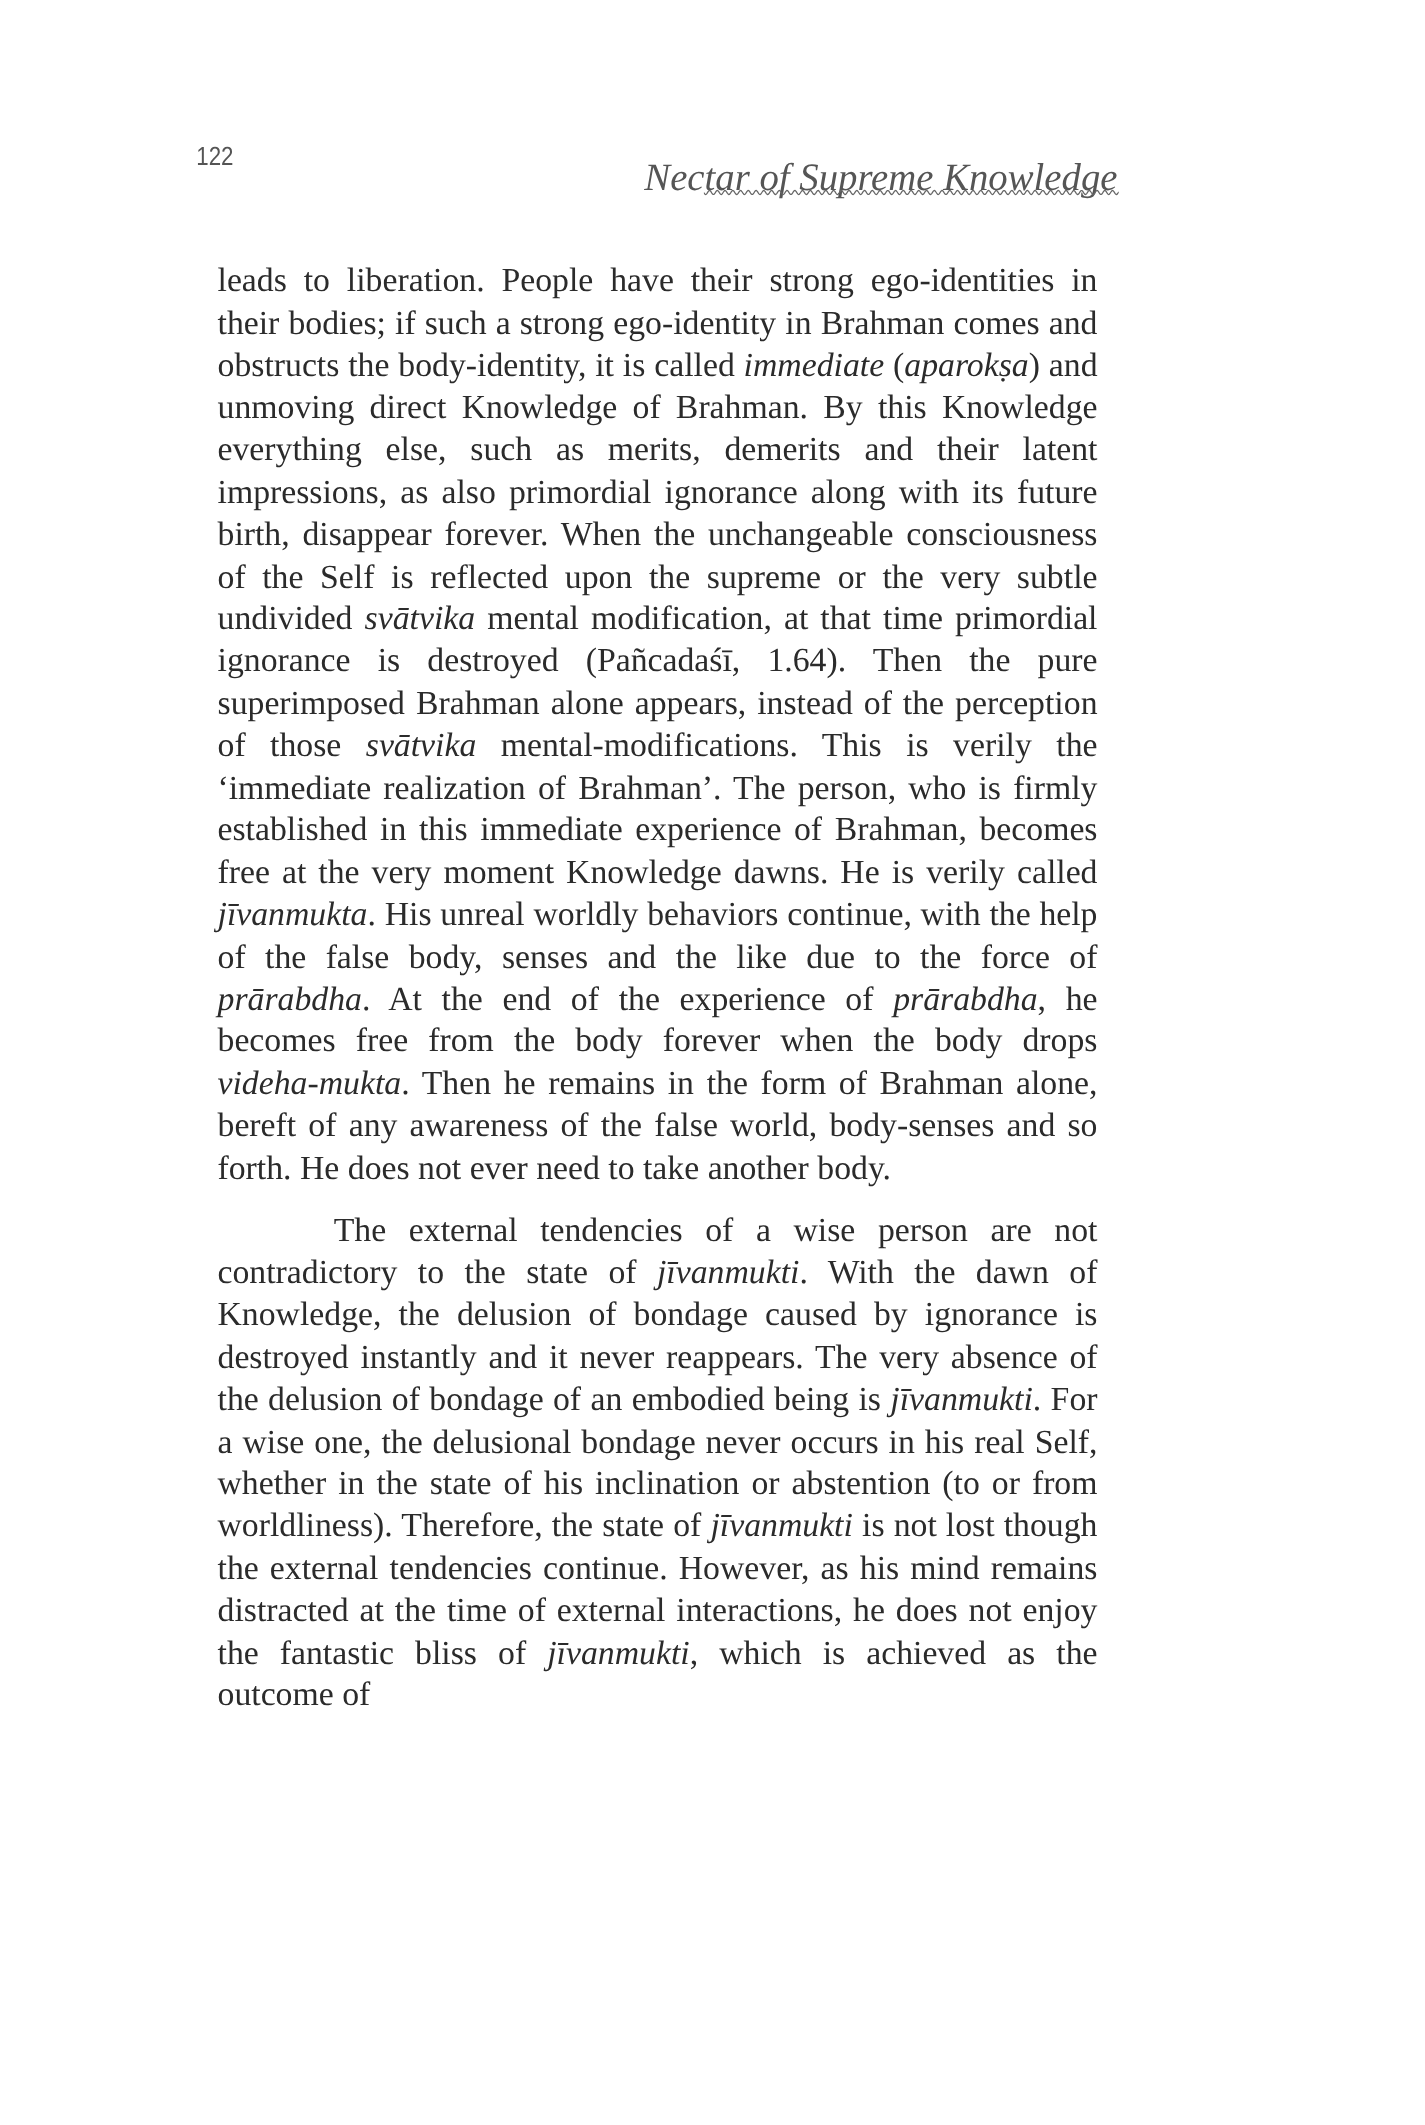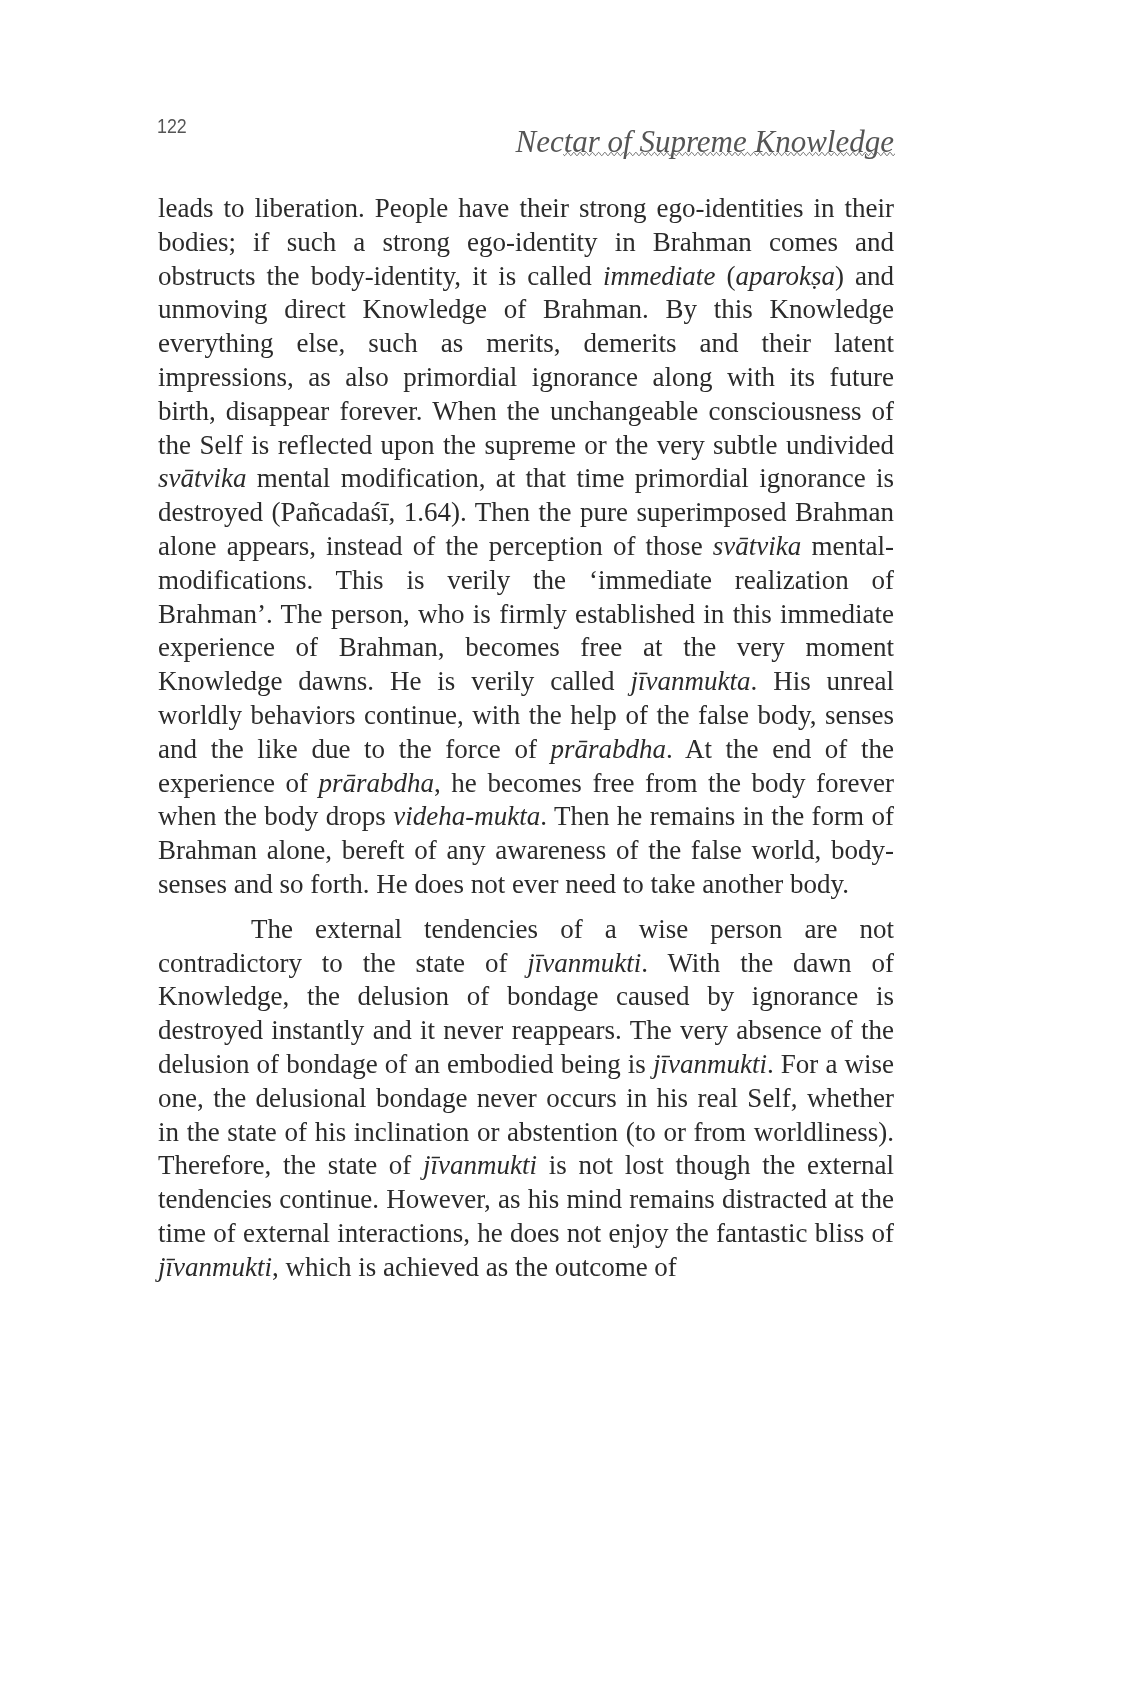--- a/index.html
+++ b/index.html
@@ -48,21 +48,21 @@
       left: 158px;
       top: 192px;
       width: 736px;
       font-family: "Liberation Serif", "DejaVu Serif", serif;
       font-size: 27px;
       line-height: 33.8px;
       color: #2b2b2b;
       text-align: justify;
     }
     .body-text p {
-      margin: 0;
+      margin: 16px;
       text-align: justify;
       font-family: Liberation Serif, serif;
     }
     .body-text p.first {
       text-indent: 0;
     }
     .body-text p.indent {
       text-indent: 93px;
       margin-top: 11px;
     }

